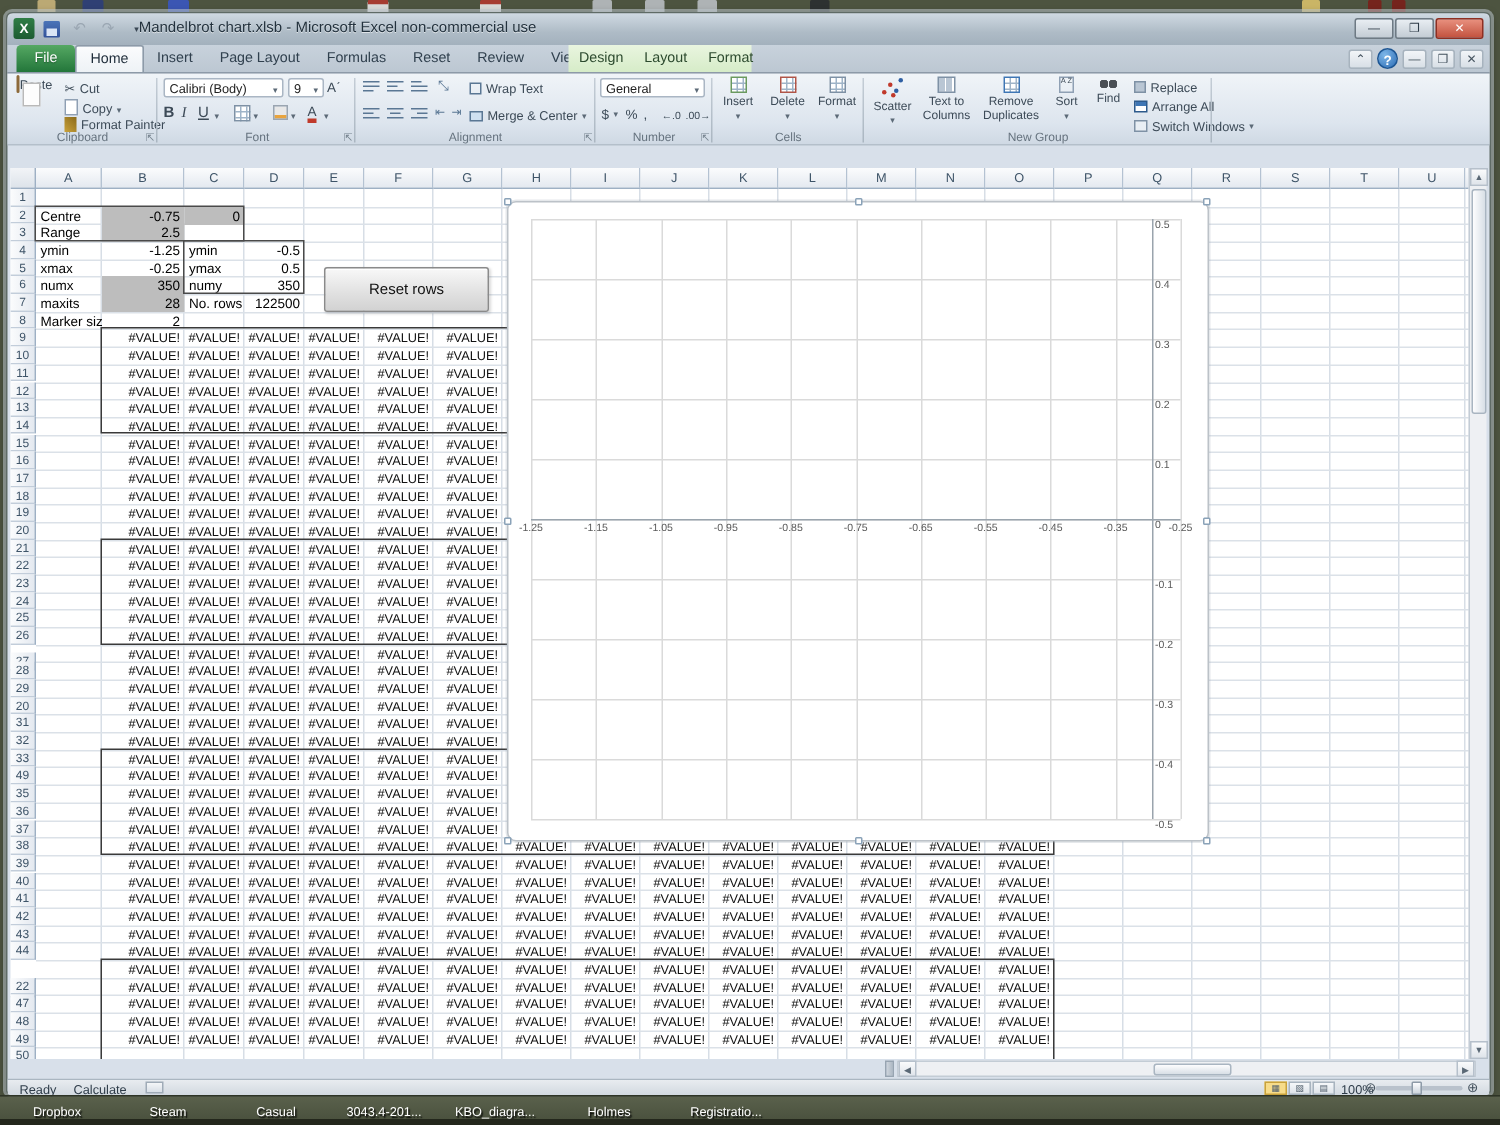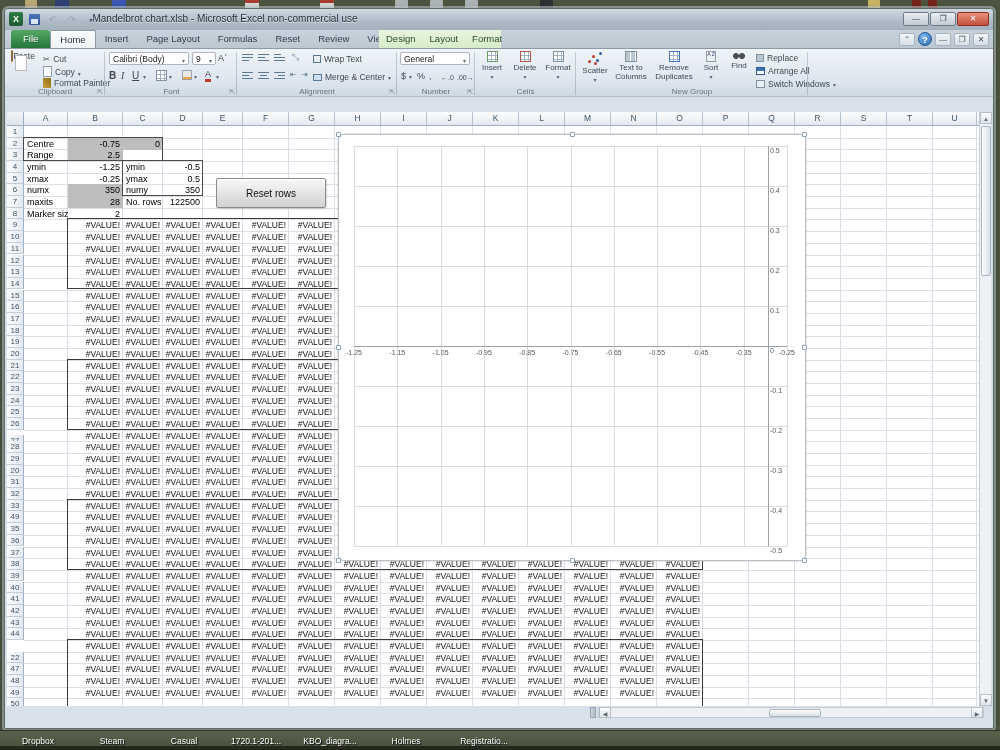--- a/index.html
+++ b/index.html
@@ -191,21 +191,21 @@
     <div class="desk-icon" style="left: 465px; width: 13px; background: rgb(185, 190, 194);"></div>
     <div class="desk-icon" style="left: 540px; width: 13px; background: rgb(42, 45, 48);"></div>
     <div class="desk-icon" style="left: 868px; width: 12px; background: rgb(216, 192, 106);"></div>
     <div class="desk-icon" style="left: 912px; width: 9px; background: rgb(122, 31, 26);"></div>
     <div class="desk-icon" style="left: 928px; width: 9px; background: rgb(122, 31, 26);"></div>
   </div>
 <div id="taskbar">
     <span class="task-label" style="left: 38px;">Dropbox</span>
     <span class="task-label" style="left: 112px;">Steam</span>
     <span class="task-label" style="left: 184px;">Casual</span>
-    <span class="task-label" style="left: 256px;">1720.1-201...</span>
+    <span class="task-label" style="left: 256px;">3043.4-201...</span>
     <span class="task-label" style="left: 330px;">KBO_diagra...</span>
     <span class="task-label" style="left: 406px;">Holmes</span>
     <span class="task-label" style="left: 484px;">Registratio...</span>
   </div>
 <div id="taskbar-bottom"></div>
 
 <div id="win">
 
   <div id="titlebar">
     <div id="qat">
@@ -1250,13 +1250,27 @@
     <div class="sb-arrow" style="bottom:0;left:0;">▼</div>
   </div>
 
   <div id="tab-split"></div>
   <div id="hscroll">
     <div class="sb-arrow" style="left:0;top:-1px;height:11px;">◀</div>
     <div id="hthumb"></div>
     <div class="sb-arrow" style="right:0;top:-1px;height:11px;">▶</div>
   </div>
 
+  <div id="statusbar">
+    <span class="sb-item" style="left:8px;">Ready</span>
+    <span class="sb-item" style="left:44px;">Calculate</span>
+    <span class="sb-item" style="left:92px;width:12px;height:8px;border:1px solid #9fabb7;background:linear-gradient(#f4f6f8,#d8dfe6);"></span>
+    <div class="viewbtn sel" style="left:838px;">▦</div>
+    <div class="viewbtn" style="left:854px;">▧</div>
+    <div class="viewbtn" style="left:870px;">▤</div>
+    <span class="sb-item" style="left:889px;">100%</span>
+    <span class="zoom-pm" style="left:905px;">⊖</span>
+    <div id="zoom-slider">
+      <div id="zoom-thumb"></div>
+    </div>
+    <span class="zoom-pm" style="left:973px;">⊕</span>
+  </div>
 </div>
 
 </body></html>

